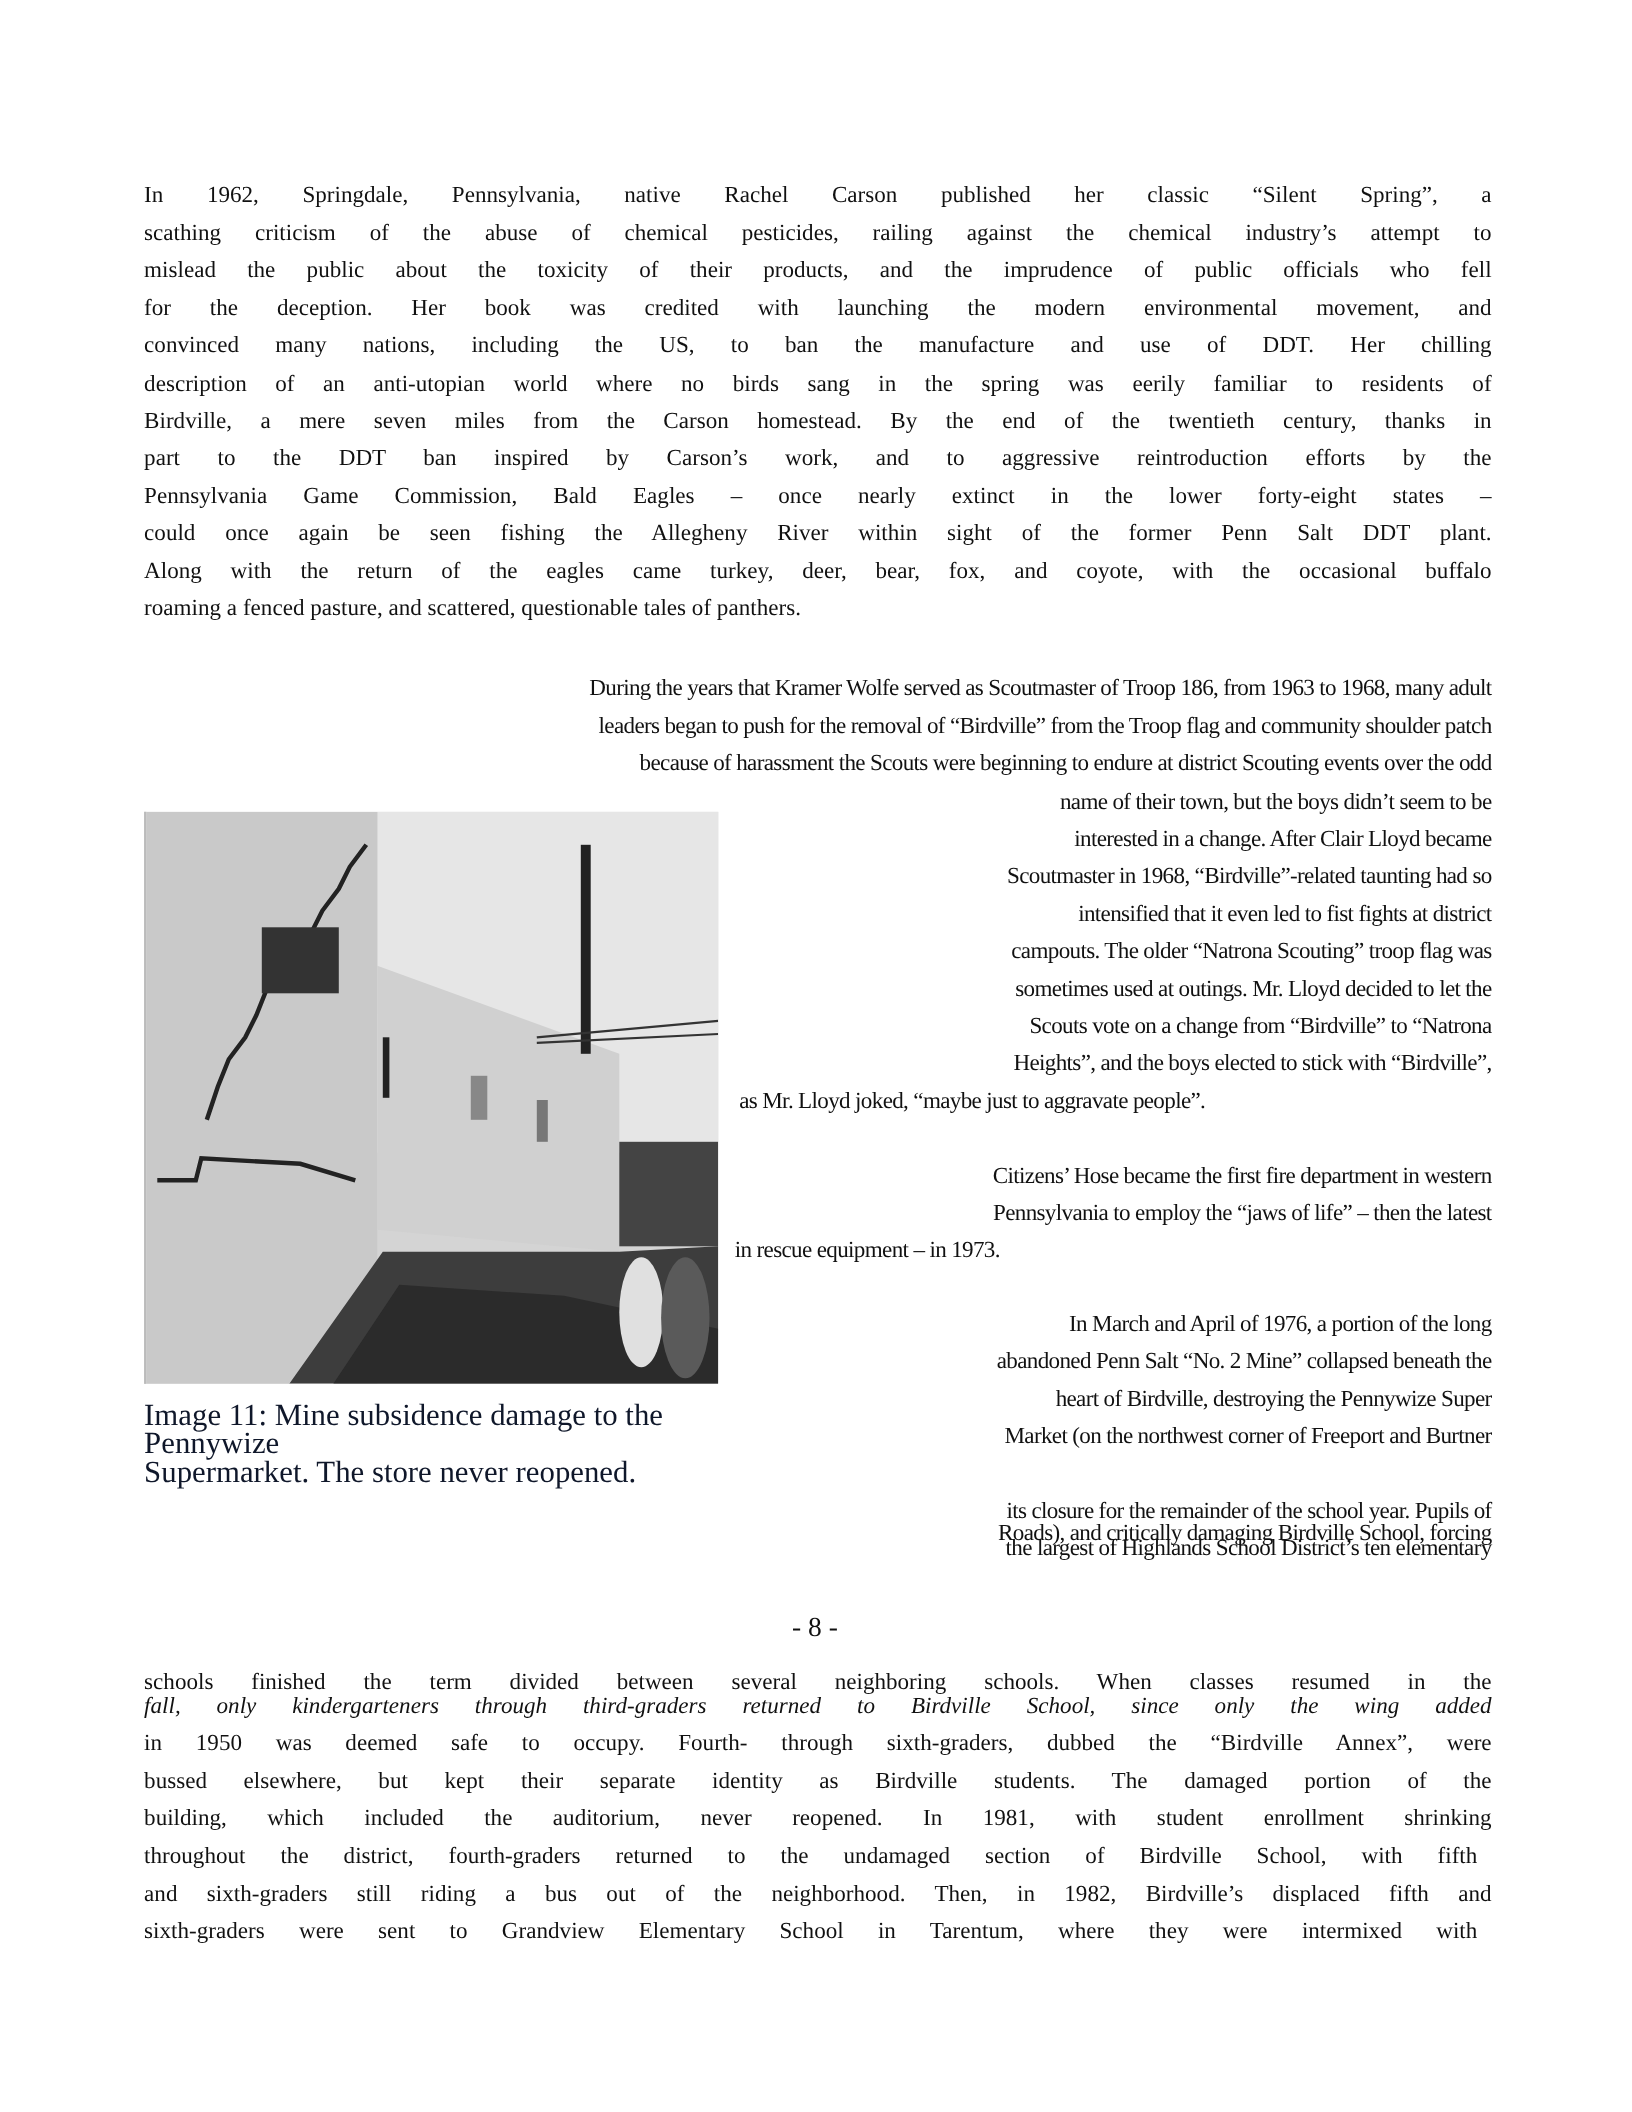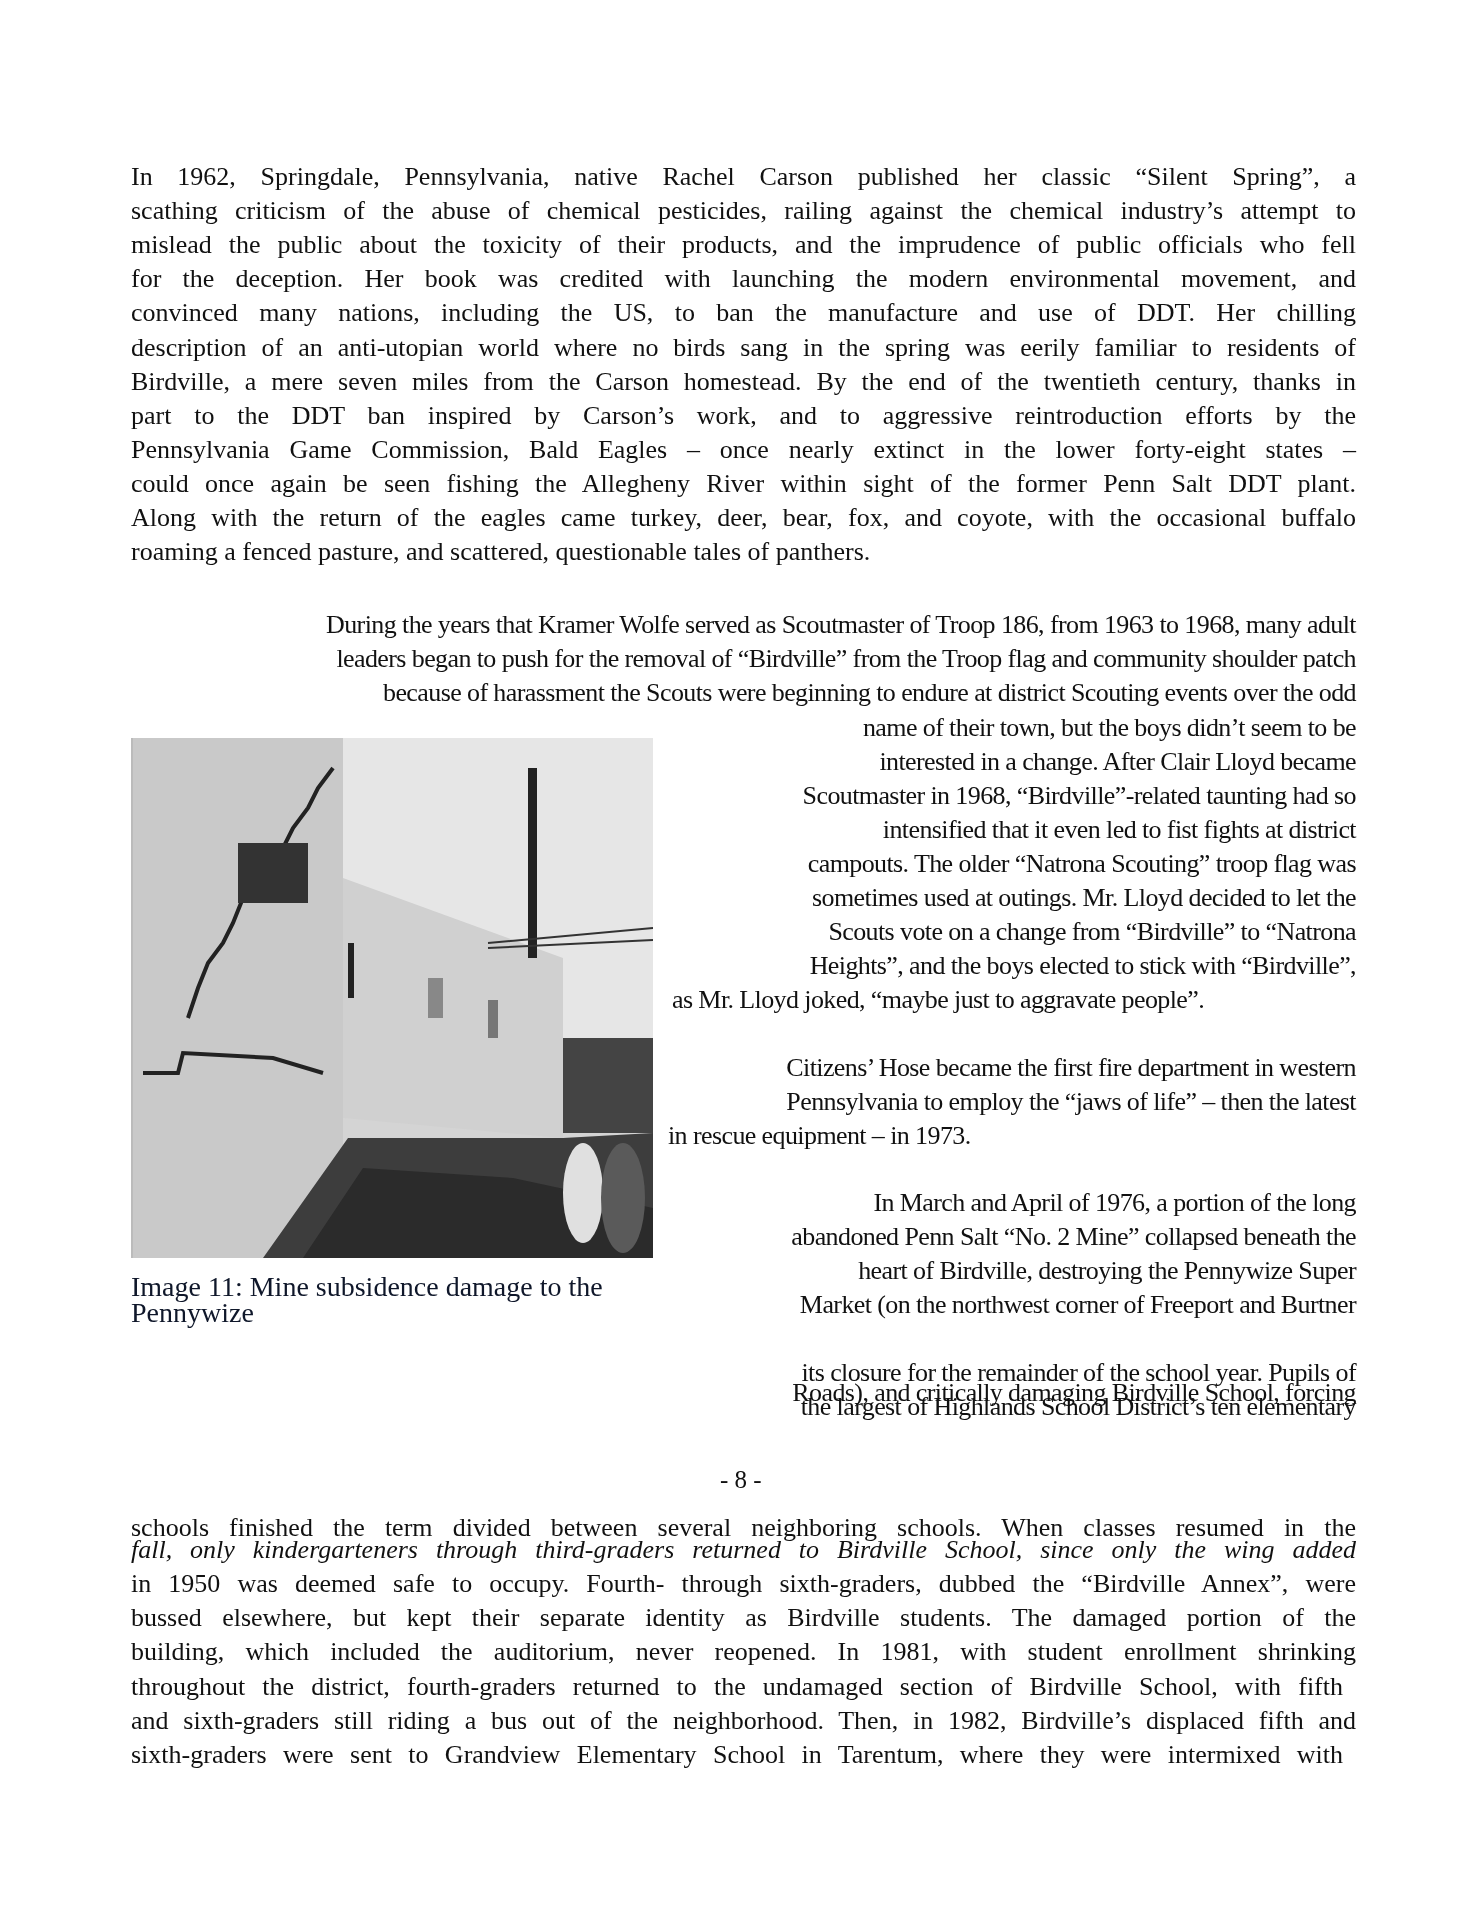--- a/index.html
+++ b/index.html
@@ -1,18 +1,18 @@
 <!DOCTYPE html>
 <html><head>
   <meta charset="utf-8">
   <style>
     html, body { margin: 0; padding: 0; background: #ffffff; }
     body { width: 1484px; height: 1920px; position: relative; overflow: hidden;
            font-family: "Liberation Serif", "DejaVu Serif", serif; color: #111; }
-    .line { position: absolute; font-size: 26px; line-height: 34px; white-space: nowrap; }
+    .line { position: absolute; font-size: 21px; line-height: 34px; white-space: nowrap; }
     .just { left: 131px; width: 1225px; text-align: justify; text-align-last: justify; }
     .last { text-align-last: left; }
     .right { right: 128px; text-align: right; }
     .narrow { font-stretch: condensed; letter-spacing: -0.6px; }
     #photo { position: absolute; left: 131px; top: 738px; width: 520px; height: 520px;
              background: #d9d9d9; overflow: hidden; border-left: 2px solid #bbb; }
     #photo svg { display: block; }
     #caption { position: absolute; left: 131px; top: 1274px; width: 540px;
                font-size: 28px; line-height: 26px; color: #0f172a; }
     #page-num { position: absolute; left: 720px; top: 1466px; font-size: 25px; }
@@ -70,20 +70,21 @@
       <rect x="355" y="262" width="10" height="38" fill="#777"></rect>
       <rect x="430" y="300" width="90" height="95" fill="#444"></rect>
       <polygon points="130,520 215,400 430,400 520,395 520,520" fill="#3d3d3d"></polygon>
       <polygon points="170,520 230,430 380,440 520,470 520,520" fill="#2b2b2b"></polygon>
       <ellipse cx="450" cy="455" rx="20" ry="50" fill="#e0e0e0"></ellipse>
       <ellipse cx="490" cy="460" rx="22" ry="55" fill="#5a5a5a"></ellipse>
     </svg>
   </div>
   <div id="caption">
     <div>Image 11: Mine subsidence damage to the Pennywize</div>
+    <div>Supermarket.  The store never reopened.</div>
   </div>
 
   <div id="p3">
       <div class="line right narrow" style="top: 1051px;">Citizens’ Hose became the first fire department in western</div>
       <div class="line right narrow" style="top: 1085px;">Pennsylvania to employ the “jaws of life” – then the latest</div>
       <div class="line narrow" style="top: 1119px; left: 668px;">in rescue equipment – in 1973.</div>
     </div>
   <div id="p4">
       <div class="line right narrow" style="top: 1186px;">In March and April of 1976, a portion of the long</div>
       <div class="line right narrow" style="top: 1220px;">abandoned Penn Salt “No. 2 Mine” collapsed beneath the</div>

